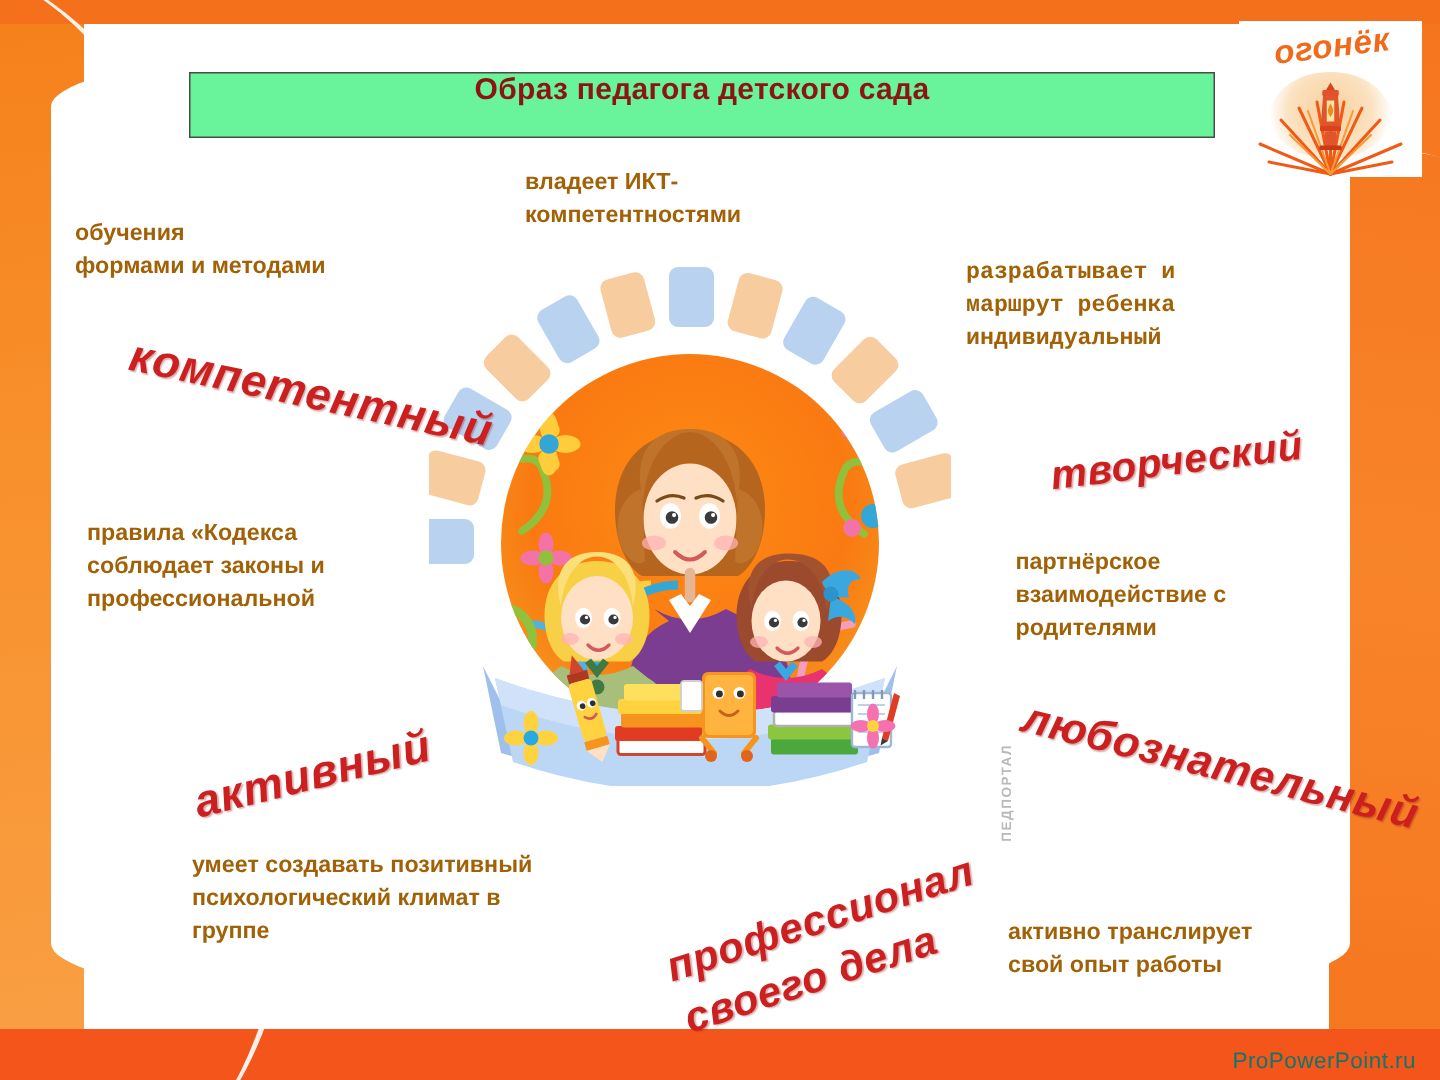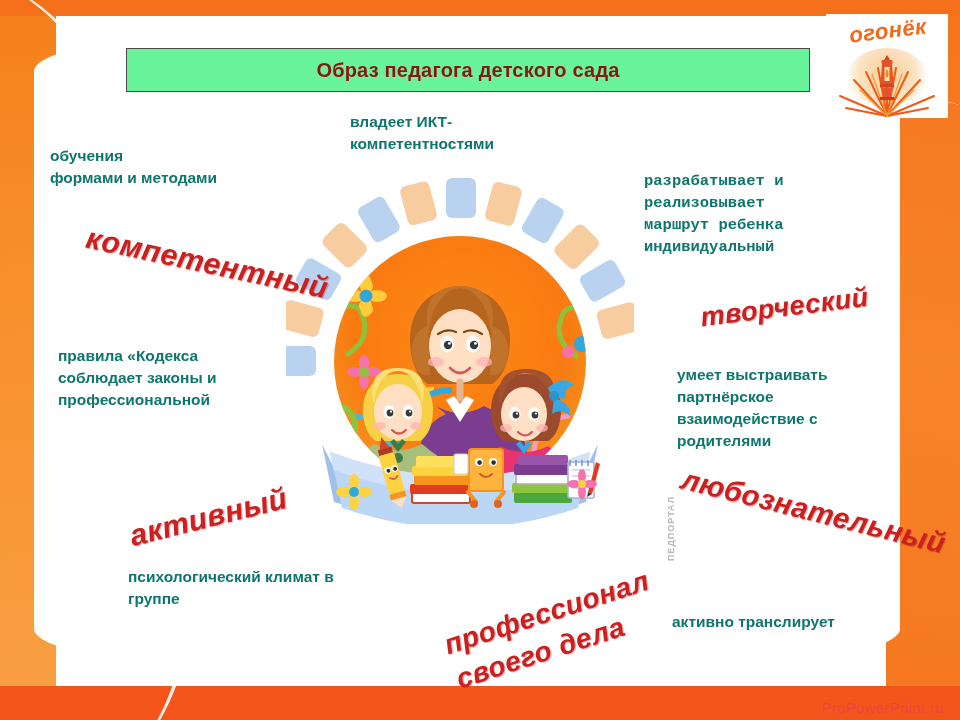--- a/index.html
+++ b/index.html
@@ -85,21 +85,20 @@
 
   
   .title-bar {
     position: absolute;
     left: 126px; top: 48px;
     width: 684px; height: 44px;
     background: #69f49b;
     border: 1px solid #4a4a4a;
     box-sizing: border-box;
     display: flex;
-    align-items: center;
     justify-content: center;
   }
   .title-text {
     color: #8c1414;
     font-size: 20px;
     font-weight: bold;
     letter-spacing: .2px;
     white-space: nowrap;
   }
 
@@ -146,21 +145,21 @@
   .illus {
     position: absolute;
     left: 286px; top: 176px;
     width: 348px; height: 348px;
   }
   .illus svg { display: block; }
 
   
   .cap {
     position: absolute;
-    color: #0f766e;
+    color: #a16207;
     font-size: 15.5px;
     font-weight: bold;
     line-height: 1.42;
   }
 
   
   .redword {
     position: absolute;
     color: #cc2020;
     font-weight: bold;
@@ -178,21 +177,21 @@
     color: #b9b9b9;
     font-weight: bold;
     letter-spacing: 1px;
     writing-mode: vertical-rl;
     transform: rotate(180deg);
     white-space: nowrap;
   }
   .footer-wm {
     position: absolute;
     right: 16px; bottom: 4px;
-    color: #ef4444;
+    color: #0f766e;
     font-size: 15px;
     letter-spacing: .3px;
   }
 </style>
 </head>
 <body>
 
 <div class="slide">
 
   <div class="bg-orange-left2"></div>
@@ -499,45 +498,45 @@
     <div>формами и методами</div>
   </div>
 
   <div class="cap" style="left:350px; top:111px; width:230px;">
     <div>владеет ИКТ-</div>
     <div>компетентностями</div>
   </div>
 
   <div class="cap" style="left:644px; top:170px; width:230px;font-family:Liberation Mono, monospace;">
     <div>разрабатывает и</div>
-    <div>реализовывает</div>
     <div>маршрут ребенка</div>
     <div>индивидуальный</div>
   </div>
 
   <div class="cap" style="left:58px; top:345px; width:250px;">
     <div>правила «Кодекса</div>
     <div>соблюдает законы и</div>
     <div>профессиональной</div>
   </div>
 
   <div class="cap" style="left:677px; top:364px; width:230px;">
-    <div>умеет выстраивать</div>
     <div>партнёрское</div>
     <div>взаимодействие с</div>
     <div>родителями</div>
   </div>
 
   <div class="cap" style="left:128px; top:566px; width:310px;">
+    <div>умеет создавать позитивный</div>
     <div>психологический климат в</div>
     <div>группе</div>
   </div>
 
   <div class="cap" style="left:672px; top:611px; width:230px;">
     <div>активно транслирует</div>
+    <div>свой опыт работы</div>
   </div>
 
   <div class="redword" style="left:84px; top:246px; font-size:30px; transform:rotate(12deg);">компетентный</div>
 
   <div class="redword" style="left:700px; top:292px; font-size:27px; transform:rotate(-7deg);">творческий</div>
 
   <div class="redword" style="left:128px; top:500px; font-size:30px; transform:rotate(-14deg);">активный</div>
 
   <div class="redword" style="left:678px; top:495px; font-size:29px; transform:rotate(14deg);">любознательный</div>
 

